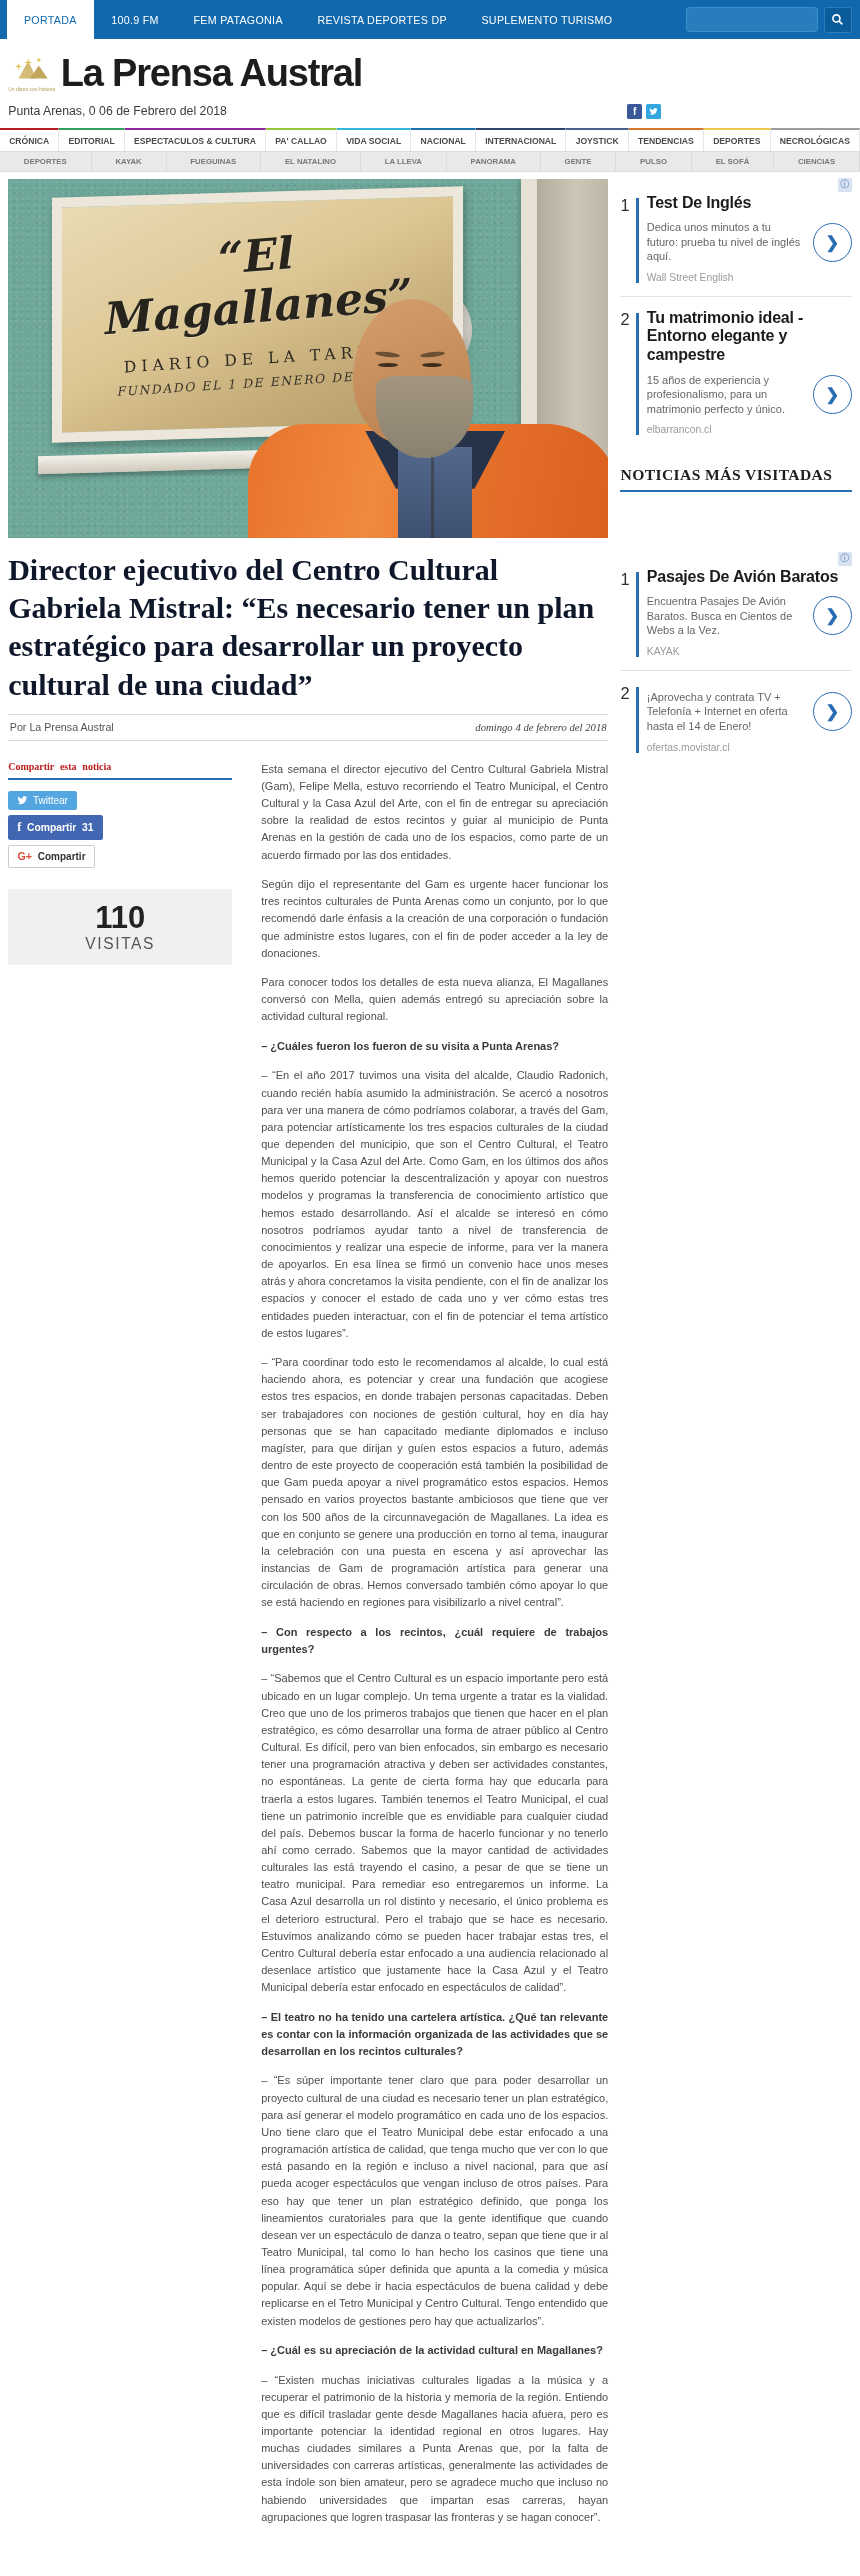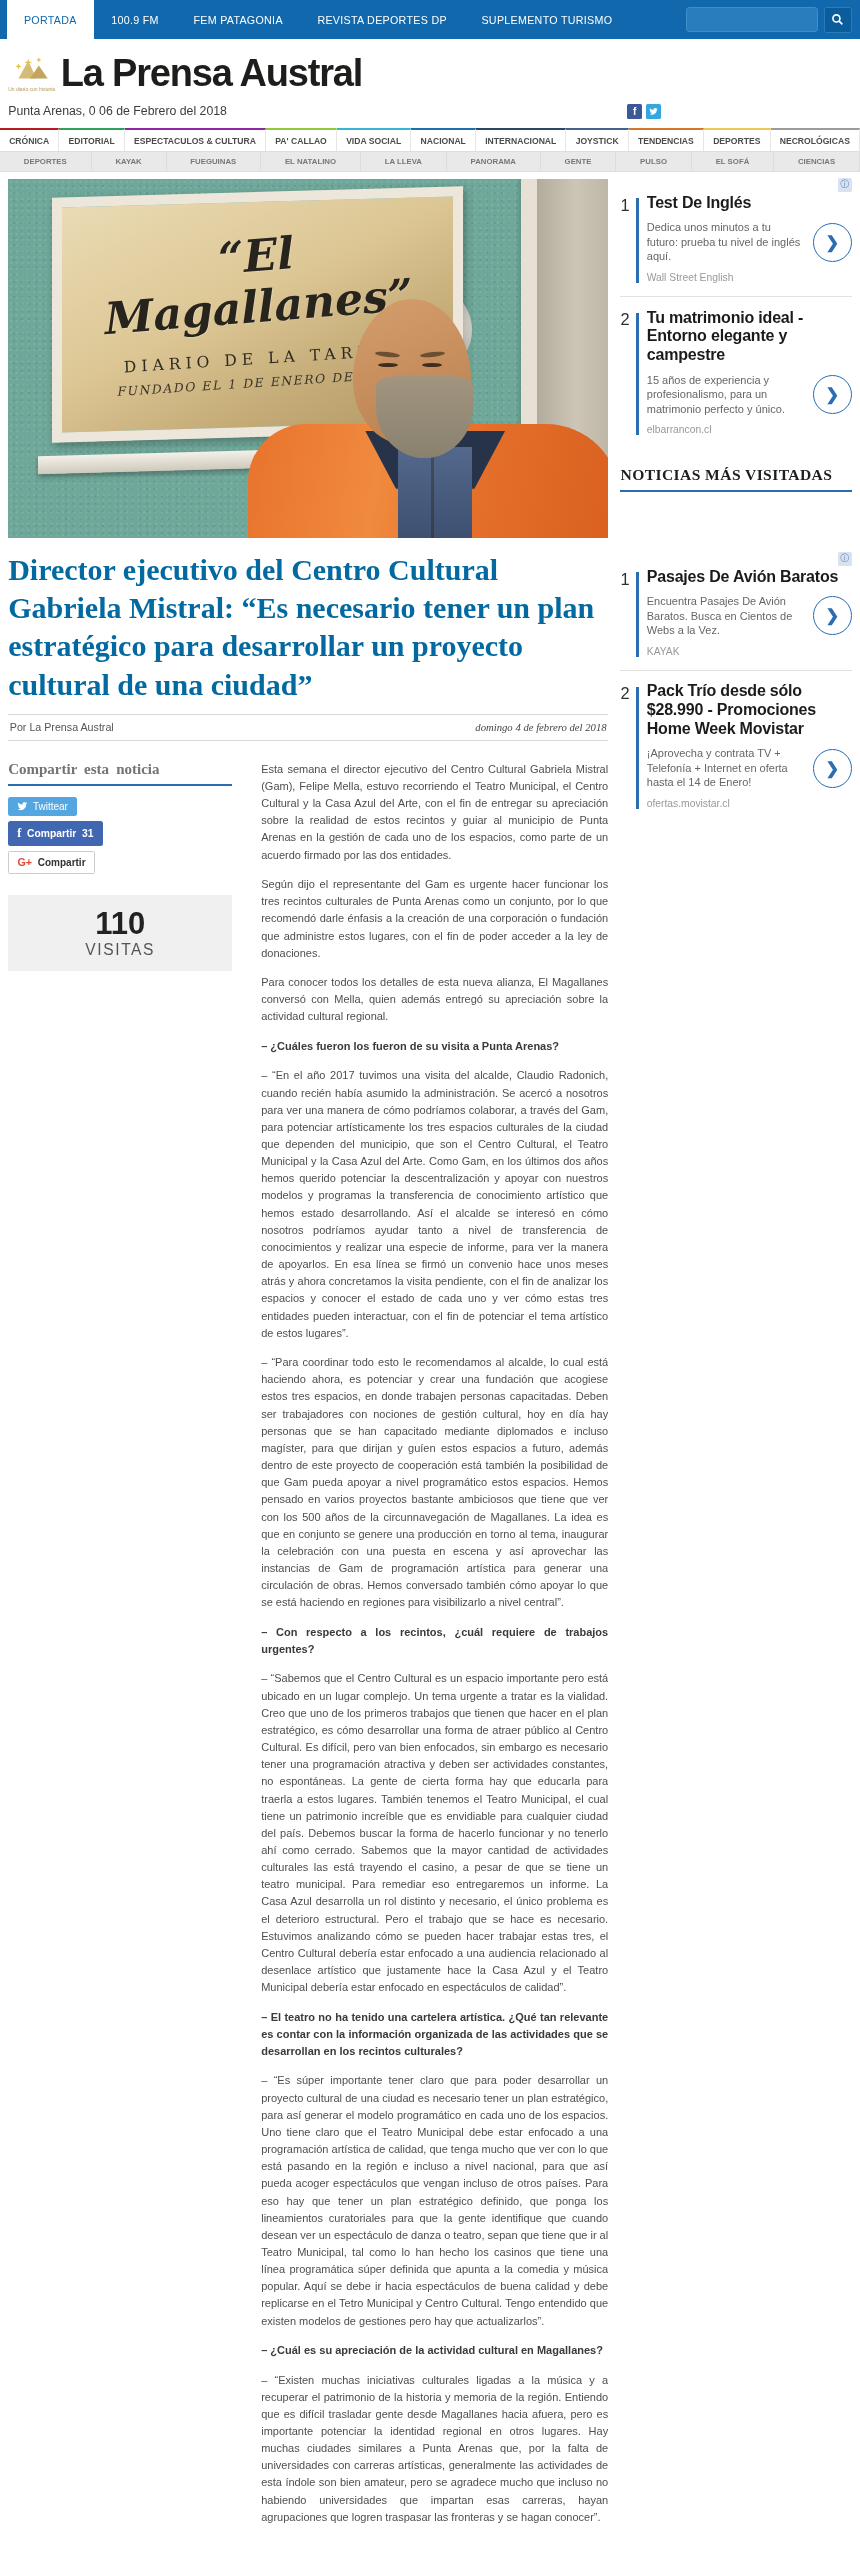--- a/index.html
+++ b/index.html
@@ -58,26 +58,26 @@
   .eye { position:absolute; width:20px; height:4.1px; background:#3f2e1d; border-radius:50%; top:64px; }
   .eye.l { left:25px; } .eye.r { left:69px; }
   .beard { position:absolute; left:368px; top:197px; width:97px; height:82px; background:linear-gradient(#a2957f,#89816f); border-radius:24% 24% 50% 50% / 12% 12% 62% 62%; }
   .mo { position:absolute; left:396px; top:202px; width:41px; height:13px; background:#746b5a; border-radius:40% 40% 60% 60%; }
   .jacket { position:absolute; left:240px; top:245px; width:372px; height:132px; background:linear-gradient(100deg,#e8732c 0%,#f08a3e 35%,#e5702a 60%,#d95f1f 100%); border-radius:58px 74px 0 0; }
   .collar { position:absolute; top:6.6px; left:117px; width:140px; height:58px; background:#263349; clip-path:polygon(0 0,100% 0,78% 100%,22% 100%); }
   .shirt { position:absolute; top:23px; left:150px; width:74px; height:109px; background:linear-gradient(#53688c,#3a4c6c); }
   .zipline { position:absolute; top:16.4px; left:183px; width:3.3px; height:115px; background:rgba(40,25,10,.35); }
 
   
-  .headline { font-family:"Liberation Serif", serif; font-weight:bold; font-size:30px; line-height:1.27; color:#0369a1; margin:13px 0 10px; }
+  .headline { font-family:"Liberation Serif", serif; font-weight:bold; font-size:30px; line-height:1.27; color:#0f172a; margin:13px 0 10px; }
   .meta-row { border-top:0.8px solid #d9d9d9; border-bottom:0.8px solid #d9d9d9; padding:6.6px 1.6px; display:flex; justify-content:space-between; align-items:center; font-size:10.7px; color:#555; }
   .meta-date { font-family:"Liberation Serif", serif; font-style:italic; color:#444; }
   .body-wrap { display:flex; margin-top:20px; }
   .share-col { width:253px; flex:none; padding-right:21.4px; }
-  .share-title { font-family:"Liberation Serif", serif; font-weight:bold; font-size:15px; color:#737373; word-spacing:3.3px; padding-bottom:5.8px; border-bottom:2.5px solid #2a6db3; width:224px; }
+  .share-title { font-family:"Liberation Serif", serif; font-weight:bold; font-size:10px; color:#b91c1c; word-spacing:3.3px; padding-bottom:5.8px; border-bottom:2.5px solid #2a6db3; width:224px; }
   .share-btns { margin-top:11.5px; display:flex; flex-direction:column; align-items:flex-start; gap:5px; }
   .btn-tw { background:#53a6e0; color:#fff; font-size:10px; border:none; border-radius:2.5px; padding:4.1px 9px; display:flex; align-items:center; gap:5px; cursor:pointer; }
   .btn-fb { background:#4267b2; color:#fff; font-size:10.3px; font-weight:bold; border:none; border-radius:2.5px; padding:5px 9px; display:flex; align-items:center; gap:5.8px; cursor:pointer; }
   .btn-gp { background:#fff; color:#333; font-size:10px; font-weight:bold; border:0.8px solid #ccc; border-radius:1.6px; padding:4.1px 8.2px; display:flex; align-items:center; gap:5.8px; cursor:pointer; }
   .gp-mark { color:#dd4b39; font-weight:bold; font-size:10.7px; }
   .fb-f { font-family:"Liberation Serif", serif; font-weight:bold; font-size:12.3px; }
   .visits-box { margin-top:21.4px; width:224px; background:#f0f0f0; text-align:center; padding:13px 0 11.5px; }
   .visits-num { font-size:31px; font-weight:bold; color:#222; line-height:1; }
   .visits-label { font-size:15.6px; color:#555; letter-spacing:1.6px; margin-top:2.5px; }
   .article-col { flex:1; min-width:0; font-size:11px; line-height:1.56; color:#4e4e4e; text-align:justify; }
@@ -351,21 +351,20 @@
                 <div class="sp-arrow">❯</div>
               </div>
               <div class="sp-source">KAYAK</div>
             </div>
           </div>
 
           <div class="sp-item">
             <div class="sp-rank">2</div>
             <div class="sp-bar"></div>
             <div class="sp-content">
-              <div class="sp-title">Pack Trío desde sólo $28.990 - Promociones Home Week Movistar</div>
               <div class="sp-row2">
                 <div class="sp-desc">¡Aprovecha y contrata TV + Telefonía + Internet en oferta hasta el 14 de Enero!</div>
                 <div class="sp-arrow">❯</div>
               </div>
               <div class="sp-source">ofertas.movistar.cl</div>
             </div>
           </div>
         </div>
     </div>
 

